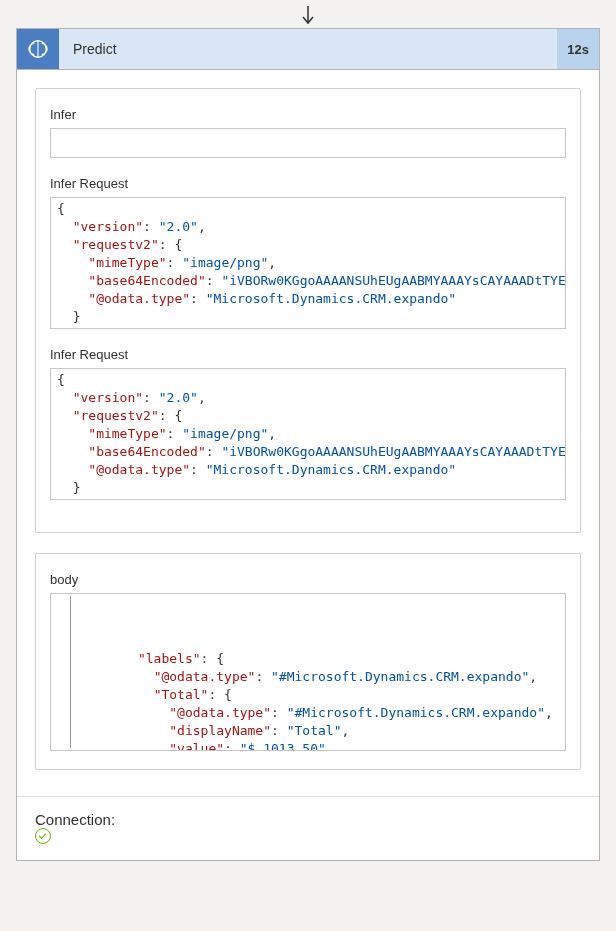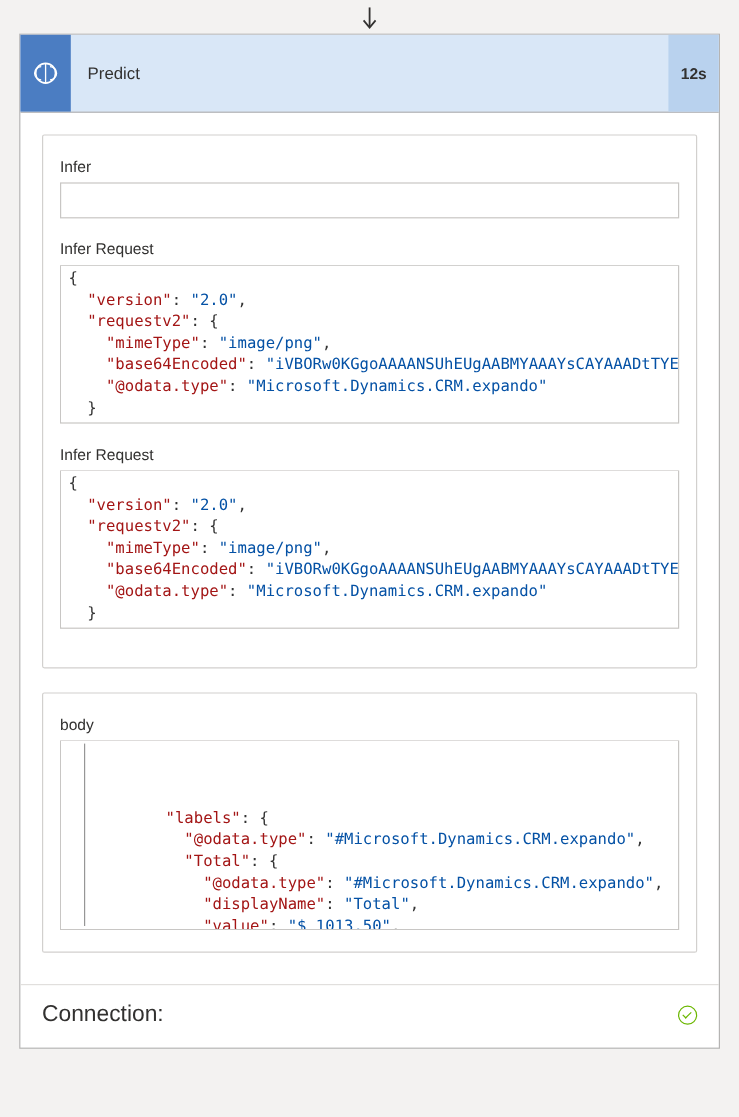--- a/index.html
+++ b/index.html
@@ -33,21 +33,21 @@
   }
   .card-header-icon {
     width: 42px;
     display: flex;
     align-items: center;
     justify-content: center;
     background: #4b7dc2;
   }
   .card-header-title {
     flex: 1;
-    padding: 24px 14px;
+    padding: 12px 14px;
     font-size: 14px;
     color: #323130;
   }
   .card-header-badge {
     background: #b9d2ee;
     color: #323130;
     display: flex;
     align-items: center;
     padding: 0 10px;
     font-size: 13px;
@@ -111,25 +111,26 @@
     top: 2px;
     bottom: 2px;
     width: 18px;
     border-right: 1px solid #969696;
   }
   .k { color: #a31515; } 
   .s { color: #0451a5; } 
   .p { color: #333; }    
   .footer {
     display: flex;
-    align-items: center;
+    align-items: flex-start;
     padding: 14px 18px 16px 18px;
-    font-size: 19px;
+    font-size: 15px;
     color: #323130;
     border-top: 1px solid #e1dfdd;
+    flex-direction: column;
   }
   .footer-spacer { flex: 1; }
   .ok-icon {
     width: 16px; height: 16px;
     border: 1.5px solid #6bb700;
     border-radius: 50%;
     position: relative;
   }
   .ok-icon::after {
     content: "";

